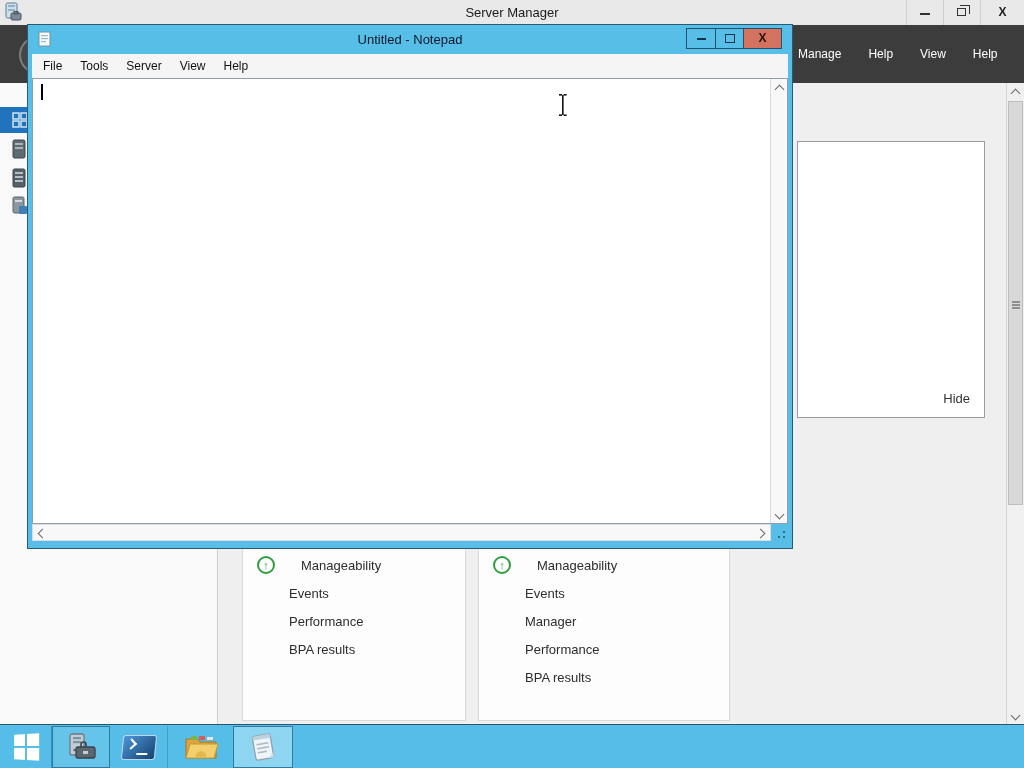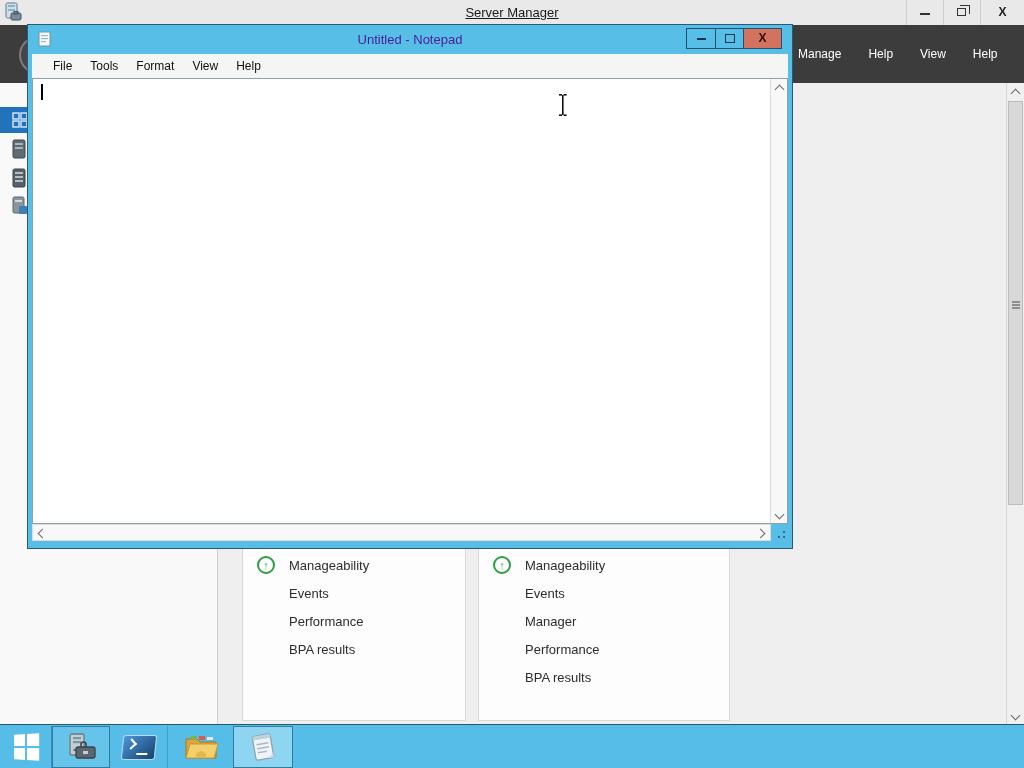--- a/index.html
+++ b/index.html
@@ -6,21 +6,21 @@
   html,body { background:#222; }
   #screen {
     position:relative; width:1024px; height:768px; overflow:hidden;
     background:#efefef; font-family:"Liberation Sans","DejaVu Sans",sans-serif;
     -webkit-font-smoothing:antialiased;
   }
   .abs { position:absolute; }
 
   
   #sm-titlebar { left:0; top:0; width:1024px; height:25px; background:#e9e9e9; }
-  #sm-titlebar .title { left:0; right:0; top:0; height:25px; text-align:center; line-height:25px; font-size:13px; color:#1a1a1a;text-decoration:underline; }
+  #sm-titlebar .title { left:0; right:0; top:0; height:25px; text-align:center; line-height:25px; font-size:13px; color:#1a1a1a; }
   #sm-app-icon { left:4px; top:2px; }
   .wc-group { right:0; top:0; height:25px; display:flex; position:absolute; }
   .wc-btn { width:37px; height:25px; border-left:1px solid #cfcfcf; position:relative; }
   .wc-btn.close-w { width:44px; }
   .wc-min-bar { position:absolute; left:50%; top:13px; width:10px; height:2px; margin-left:-5px; background:#333; }
   .wc-restore { position:absolute; left:50%; top:8px; width:9px; height:8px; margin-left:-5px; border:1.5px solid #333; background:#e9e9e9; }
   .wc-restore:before { content:""; position:absolute; left:2px; top:-4px; width:9px; height:8px; border:1.5px solid #333; border-bottom:none; border-left:none; }
   .wc-x { position:absolute; left:0; right:0; top:0; bottom:0; text-align:center; line-height:25px; font-size:12px; font-weight:bold; color:#222; }
 
   
@@ -33,47 +33,47 @@
   
   #sm-nav { left:0; top:83px; width:218px; height:641px; background:#f9f9f9; border-right:1px solid #cfcfcf; }
   #nav-selected { left:0; top:24px; width:218px; height:26px; background:#2173bd; }
   .nav-ico { left:12px; position:absolute; }
 
   .tile { position:absolute; top:500px; height:221px; background:#fdfdfd; border:1px solid #d9d9d9; }
   #tile-a { left:242px; width:224px; }
   #tile-b { left:478px; width:252px; }
   .tile .green-badge { position:absolute; left:14px; top:55px; width:18px; height:18px; border:2px solid #2f9e3e; border-radius:50%; color:#2f9e3e; font-size:11px; font-weight:bold; text-align:center; line-height:14px; background:#fff; }
   .tile .t-row { position:absolute; left:46px; font-size:13px; color:#2d2d2d; cursor:default; }
-  .r0 { top:57px; } .r1 { top:85px; } .r2 { top:113px; } .r3 { top:141px; } .r4 { top:169px; }
+  .r0 { top:57px;margin-left:12px; } .r1 { top:85px; } .r2 { top:113px; } .r3 { top:141px; } .r4 { top:169px; }
 
   #hide-panel { left:797px; top:141px; width:188px; height:277px; background:#fff; border:1px solid #9b9b9b; }
   #hide-btn { position:absolute; right:14px; bottom:11px; font-size:13px; color:#333; cursor:default; }
 
   #sm-scrollbar { left:1006px; top:83px; width:18px; height:641px; background:#f0f0f0; border-left:1px solid #d4d4d4; }
   .sb-btn { position:absolute; left:0; width:17px; height:18px; }
   .chev-up, .chev-down { position:absolute; left:5px; width:7px; height:7px; border-left:1.5px solid #6a6a6a; border-top:1.5px solid #6a6a6a; }
   .chev-up { top:7px; transform:rotate(45deg); }
   .chev-down { top:4px; transform:rotate(225deg); }
   #sm-thumb { position:absolute; left:1px; top:18px; width:15px; height:404px; background:#d8d8d8; border:1px solid #bdbdbd; }
   #sm-thumb .grip { position:absolute; left:3px; top:199px; width:8px; height:1.5px; background:#8f8f8f; box-shadow:0 3px 0 #8f8f8f, 0 6px 0 #8f8f8f; }
 
   
   #notepad { left:28px; top:25px; width:764px; height:523px; background:#57bee8; box-shadow:0 0 0 1px #2b5a73; z-index:10; }
   #np-titlebar { left:0; top:0; width:764px; height:29px; position:absolute; }
-  #np-title { left:0; right:0; top:0; height:29px; text-align:center; line-height:29px; font-size:13px; color:#4c1d95; position:absolute; }
+  #np-title { left:0; right:0; top:0; height:29px; text-align:center; line-height:29px; font-size:13px; color:#0f172a; position:absolute; }
   #np-icon { left:10px; top:6px; position:absolute; }
   #np-controls { position:absolute; right:10px; top:3px; height:21px; display:flex; border:1px solid #24506b; }
   .np-cbtn { width:28px; height:19px; background:#57bee8; border-left:1px solid #24506b; position:relative; }
   .np-cbtn:first-child { border-left:none; }
   #np-close { width:38px; background:#d3735f; }
   .np-min-bar { position:absolute; left:50%; top:9px; width:9px; height:2px; margin-left:-4.5px; background:#11344a; }
   .np-max-box { position:absolute; left:50%; top:5px; width:10px; height:9px; margin-left:-5px; border:1.5px solid #11344a; }
   .np-x { position:absolute; left:0; right:0; top:0; bottom:0; text-align:center; line-height:19px; font-size:12px; font-weight:bold; color:#2a120c; }
 
-  #np-menubar { position:absolute; left:4px; top:29px; width:756px; height:24px; background:#f5f5f5; display:flex; align-items:center; padding-left:12px; }
+  #np-menubar { position:absolute; left:4px; top:29px; width:756px; height:24px; background:#f5f5f5; display:flex; align-items:center; padding-left:2px; }
   #np-menubar .np-mi { font-size:12px; color:#111; padding:0 9px; cursor:default; }
 
   #np-textarea { position:absolute; left:4px; top:53px; width:756px; height:446px; background:#fff; border:1px solid #90a0a8; }
   #np-caret { position:absolute; left:8px; top:5px; width:1.5px; height:16px; background:#000; }
   #np-vscroll { position:absolute; right:0; top:0; width:17px; height:100%; background:#f8f8f8; border-left:1px solid #dcdcdc; }
   #np-vscroll .sb-btn { width:16px; }
   #ibeam { position:absolute; left:524px; top:14px; }
 
   #np-hscroll { position:absolute; left:4px; top:499px; width:739px; height:17px; background:#f8f8f8; border:1px solid #dcdcdc; }
   .chev-left, .chev-right { position:absolute; top:5px; width:7px; height:7px; border-left:1.5px solid #6a6a6a; border-top:1.5px solid #6a6a6a; }
@@ -174,20 +174,23 @@
   </div>
   <div id="tile-b" class="tile">
     <div class="green-badge"><span>↑</span></div>
     <div class="t-row r0">Manageability</div>
     <div class="t-row r1">Events</div>
     <div class="t-row r2">Manager</div>
     <div class="t-row r3">Performance</div>
     <div class="t-row r4">BPA results</div>
   </div>
 
+  <div id="hide-panel" class="abs">
+    <div id="hide-btn">Hide</div>
+  </div>
 
   <div id="sm-scrollbar" class="abs">
     <div class="sb-btn" style="top:0;">
         <div class="chev-up"></div>
       </div>
     <div id="sm-thumb">
         <div class="grip"></div>
       </div>
     <div class="sb-btn" style="bottom:0;">
         <div class="chev-down" style="top:6px;"></div>
@@ -212,21 +215,21 @@
           </div>
         <div class="np-cbtn" id="np-close">
             <div class="np-x">X</div>
           </div>
       </div>
     </div>
 
     <div id="np-menubar">
       <span class="np-mi">File</span>
       <span class="np-mi">Tools</span>
-      <span class="np-mi">Format</span>
+      <span class="np-mi">Server</span>
       <span class="np-mi">View</span>
       <span class="np-mi">Help</span>
     </div>
 
     <div id="np-textarea">
       <span></span>
       <div id="np-caret"></div>
       <svg id="ibeam" width="12" height="24" viewBox="0 0 12 24">
         <rect x="5" y="2" width="1.6" height="20" fill="#111"></rect>
         <rect x="2" y="1" width="3" height="1.6" fill="#111"></rect>

